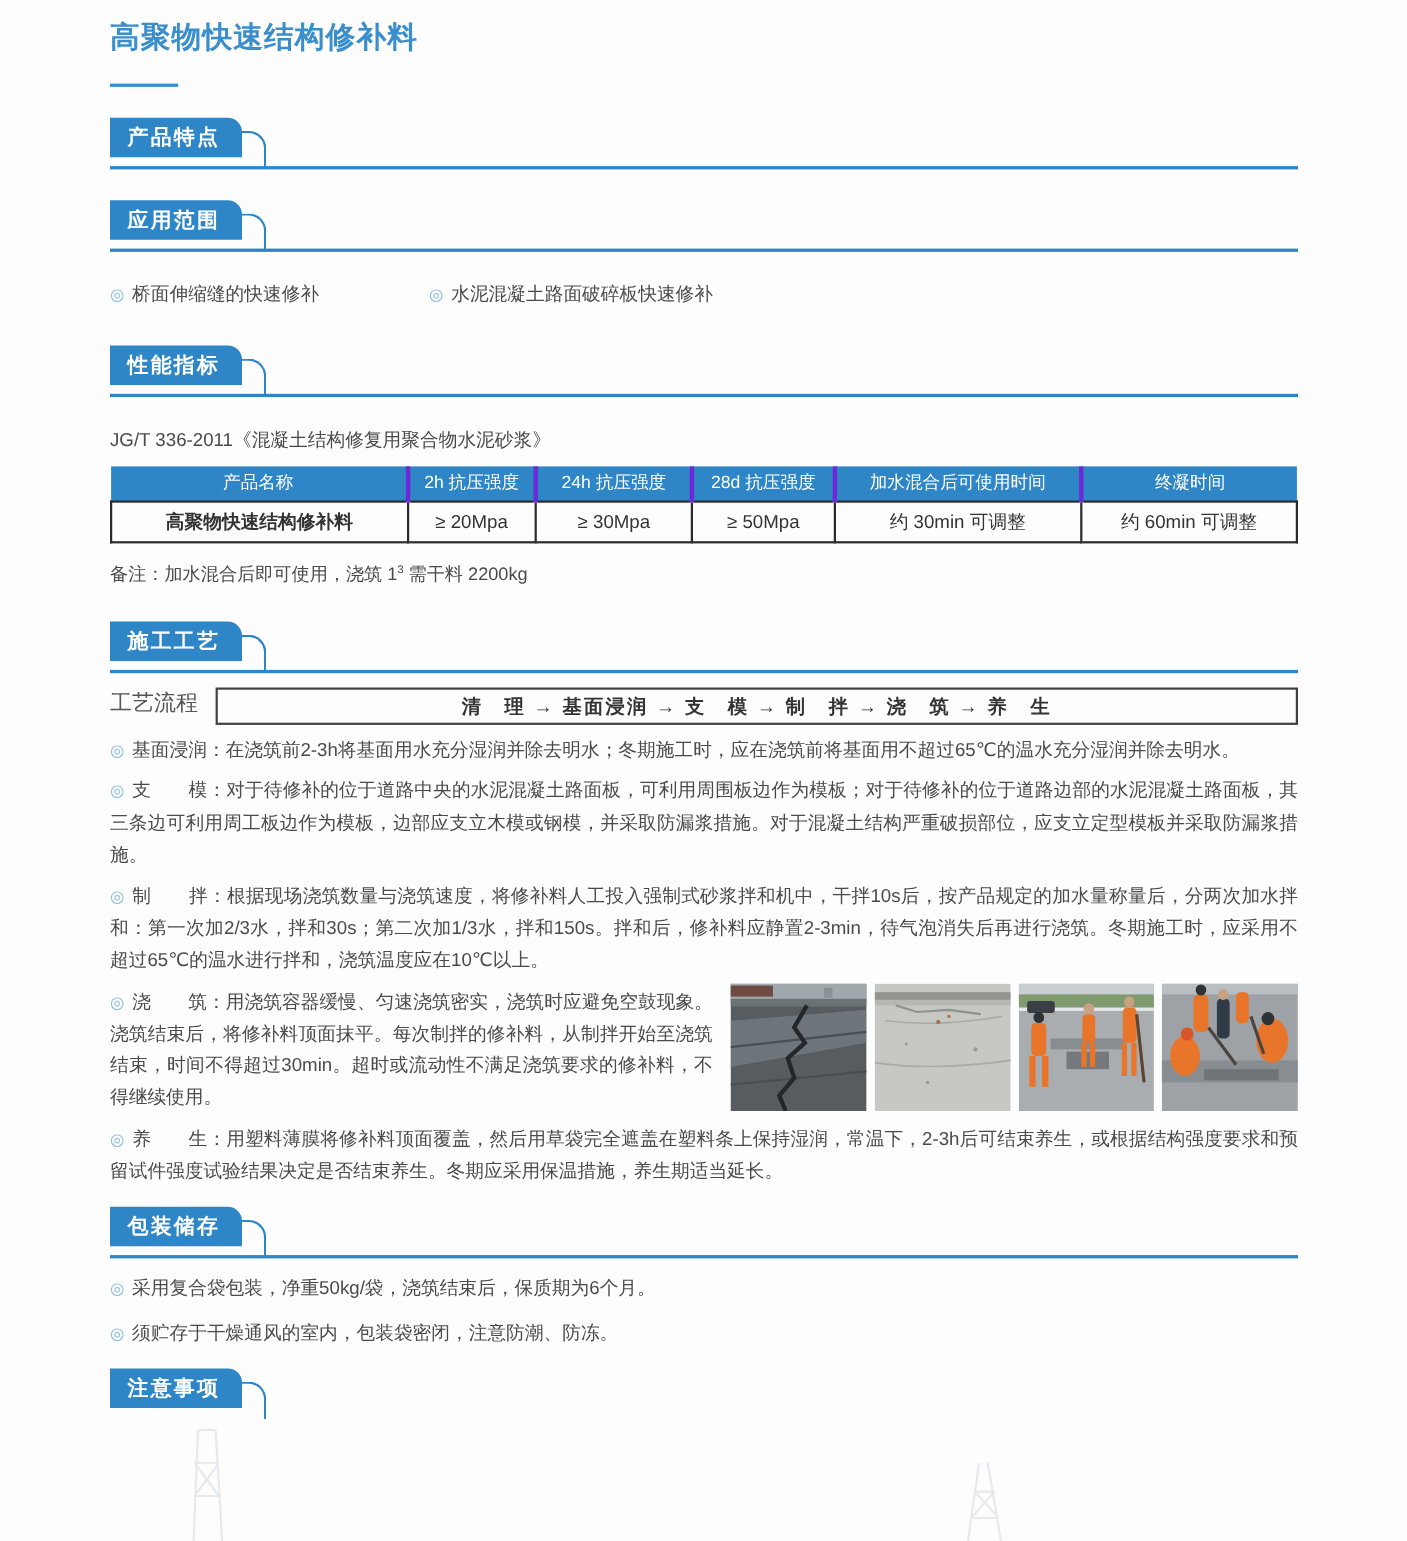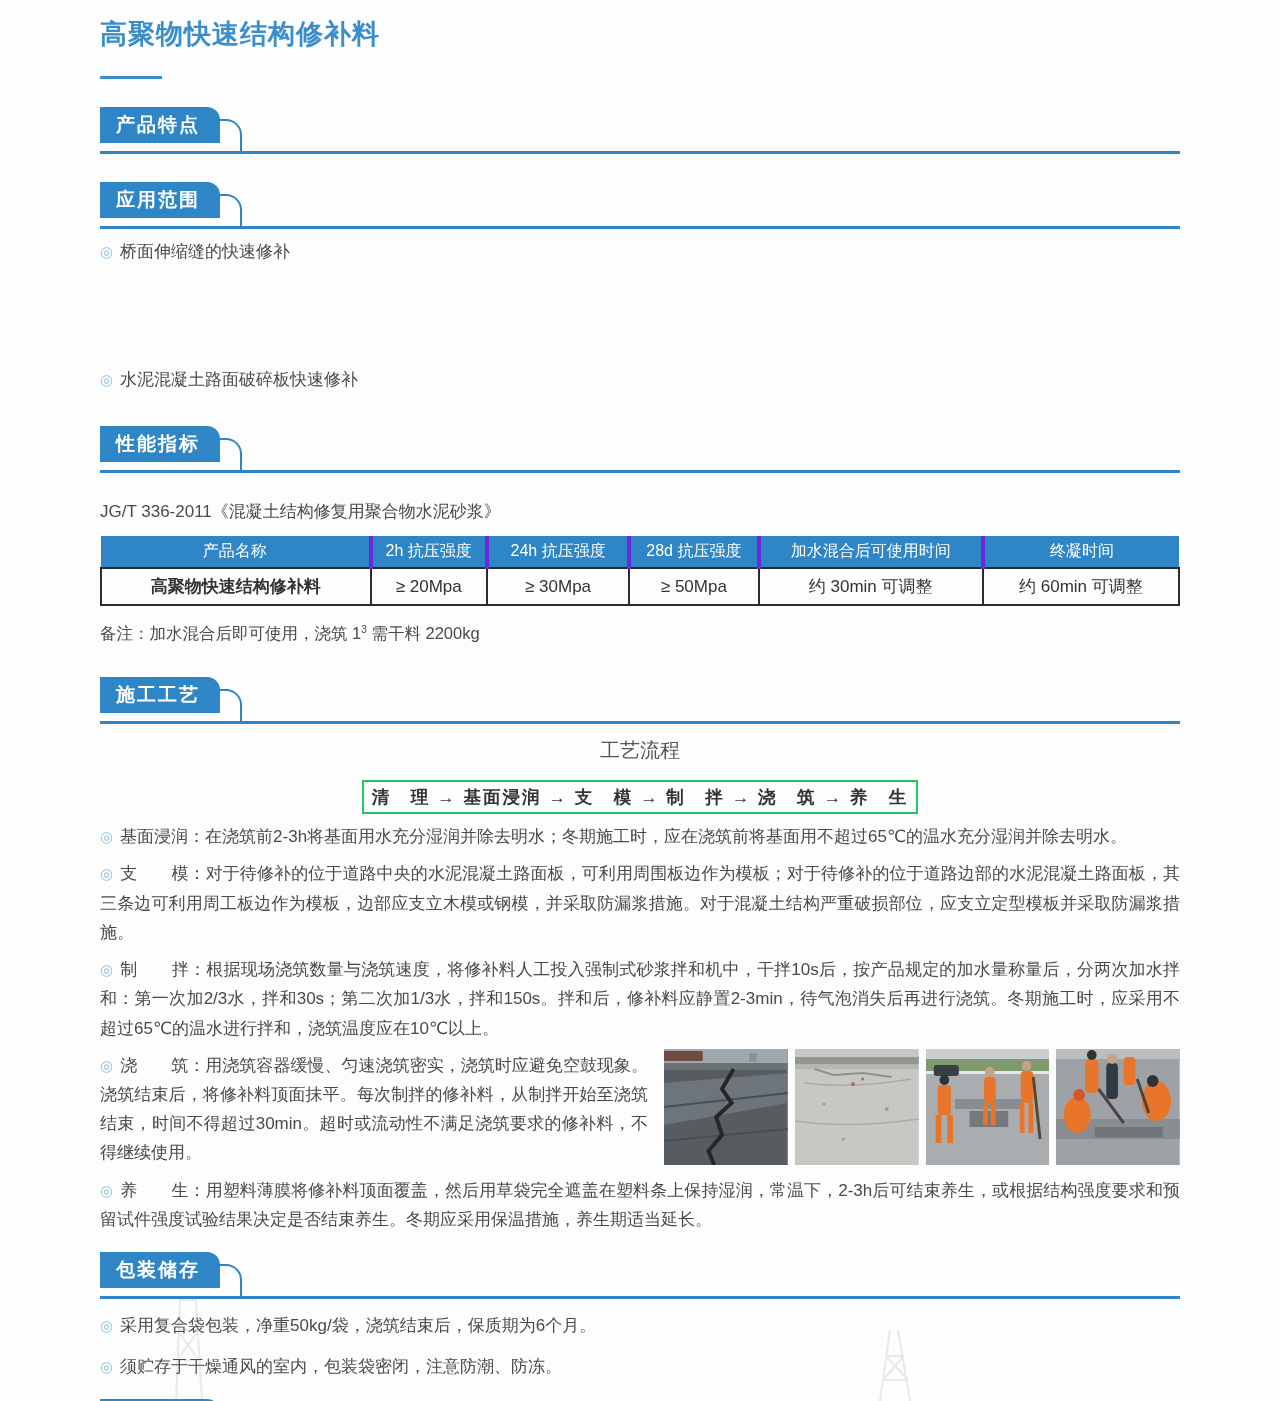--- a/index.html
+++ b/index.html
@@ -24,37 +24,37 @@
     background:#2f86c6;color:#fff;font-size:19px;font-weight:700;letter-spacing:2px;
     display:flex;align-items:center;justify-content:center;padding:0 20px 0 16px;
     border-top-right-radius:13px;z-index:2;}
 
   
   .feature-para{margin:22px 0 0;text-indent:2em;line-height:1.95;text-align:justify;}
 
   
   .bullet{line-height:1.65;}
   .bicon{color:#8fc0dd;font-size:15px;margin-right:7px;}
-  .app-items{display:flex;gap:100px;margin-top:9px;flex-direction:column;}
+  .app-items{display:flex;gap:100px;margin-top:25px;}
 
   
   .std-caption{text-align:left;margin:27px 0 0;}
   table{width:100%;border-collapse:collapse;margin-top:13px;}
   thead th{background:#2f86c6;color:#fff;font-weight:500;font-size:16px;padding:5px 4px;
     border-right:4px solid #6d28d9;}
   thead th:last-child{border-right:none;}
   tbody td{border:2px solid #2b2b2b;text-align:center;color:#333;padding:6px 4px;font-size:17px;}
   tbody td:first-child{font-weight:600;}
   .tbl-note{margin-top:17px;font-size:16.5px;}
   .tbl-note sup{font-size:10px;}
 
   
-  .flow-row{display:flex;align-items:center;gap:16px;margin-top:13px;flex-direction:column;}
+  .flow-row{display:flex;gap:16px;margin-top:13px;}
   .flow-label{font-size:20px;color:#555;white-space:nowrap;}
-  .flow-box{flex:1;border:2px solid #22c55e;padding:3px 8px;text-align:center;
+  .flow-box{flex:1;border:2px solid #404040;padding:3px 8px;text-align:center;
     font-size:17.5px;font-weight:600;color:#333;letter-spacing:2px;}
   .step{margin:8px 0 0;line-height:1.72;text-align:justify;}
   .step.cleared{clear:both;}
   .photos{float:right;width:516px;display:grid;grid-template-columns:repeat(4,1fr);gap:7px;
     margin:6px 0 8px 16px;}
   .photo{height:116px;overflow:hidden;}
   .photo svg{display:block;width:100%;height:100%;}
 
   .blist .bullet{margin-top:13px;}
 

